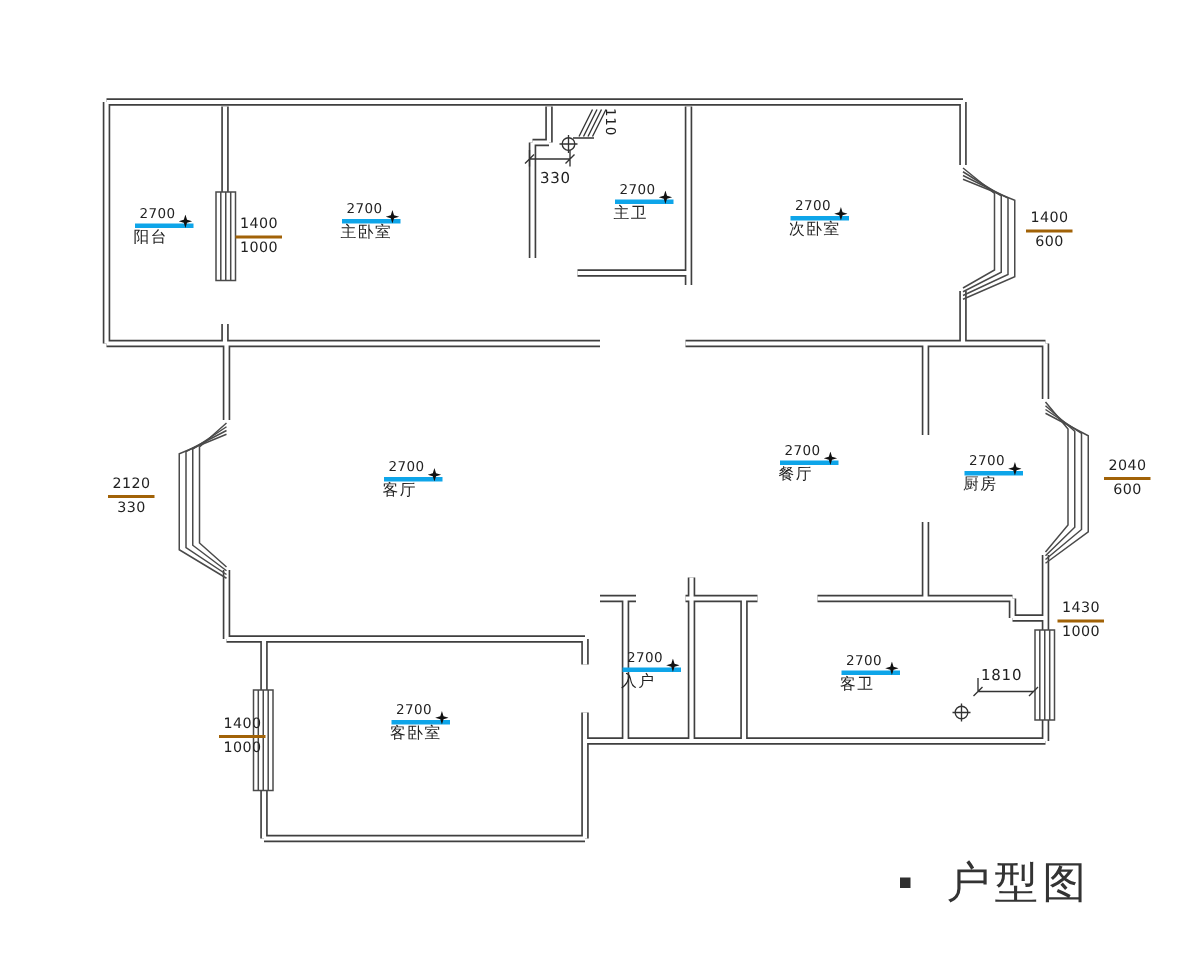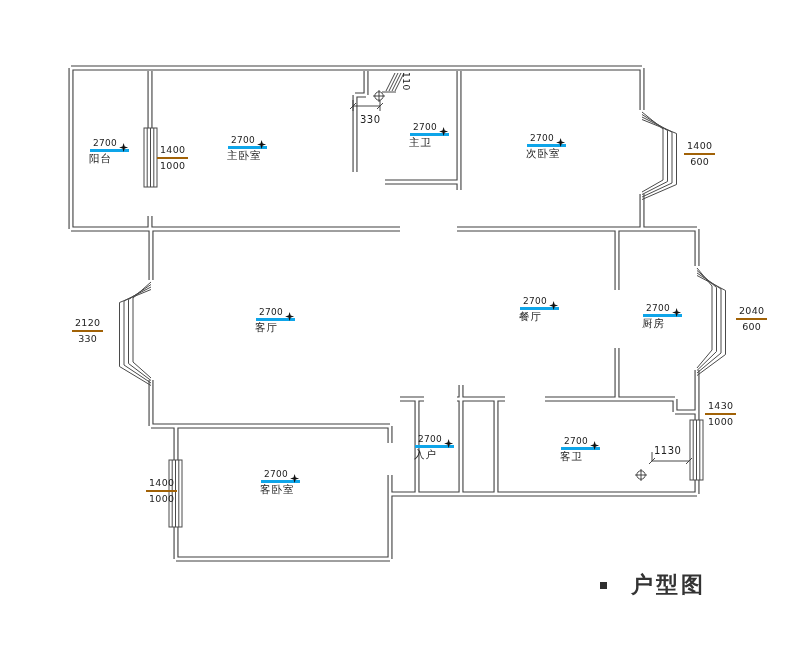--- a/index.html
+++ b/index.html
@@ -28,21 +28,21 @@
 
   .win-label{position:absolute;line-height:1;text-align:center;font-size:9.5px;letter-spacing:.3px;}
   .wl-top{border-bottom:2px solid #a16207;padding:1px 3px 2px;}
   .wl-bot{padding-top:2px;}
 
   .free-dim{position:absolute;font-size:10px;line-height:1;letter-spacing:.5px;}
   .rot90{transform:rotate(90deg);transform-origin:left top;font-size:9px;}
 
   #title-block{position:absolute;left:600px;top:574px;display:flex;align-items:center;}
   .title-bullet{width:7px;height:7px;background:#2f2f2f;margin-right:24px;}
-  .title-text{font-size:22px;font-weight:700;color:#333;letter-spacing:3px;line-height:1;}
+  .title-text{font-size:29px;font-weight:400;color:#333;letter-spacing:3px;line-height:1;}
 </style>
 </head>
 <body>
 
 <div id="canvas">
 
   <svg id="plan-svg" width="800" height="652" viewBox="0 0 800 652">
 
     <g>
       <path class="wall-dark" d="M71 68 H642 M642 68 V110 M642 194 V229 M642 229 H697 M697 229 V266
@@ -206,20 +206,20 @@
     <div class="wl-top">1400</div>
     <div class="wl-bot">1000</div>
   </div>
   <div class="win-label" style="left:705px;top:400px">
     <div class="wl-top">1430</div>
     <div class="wl-bot">1000</div>
   </div>
 
   <div class="free-dim" style="left:360px;top:115px">330</div>
   <div class="free-dim rot90" style="left:410px;top:72px">110</div>
-  <div class="free-dim" style="left:654px;top:446px">1130</div>
+  <div class="free-dim" style="left:654px;top:446px">1810</div>
 
   <div id="title-block">
     <div class="title-bullet"></div>
     <div class="title-text">户型图</div>
   </div>
 
 </div>
 
 </body></html>

